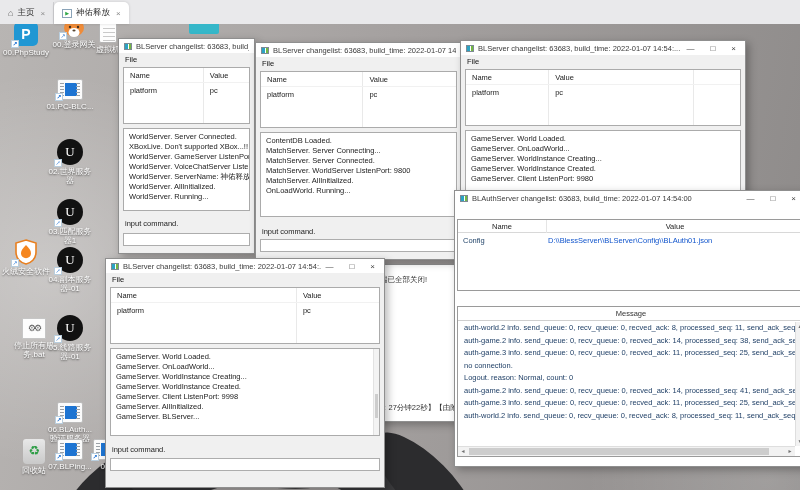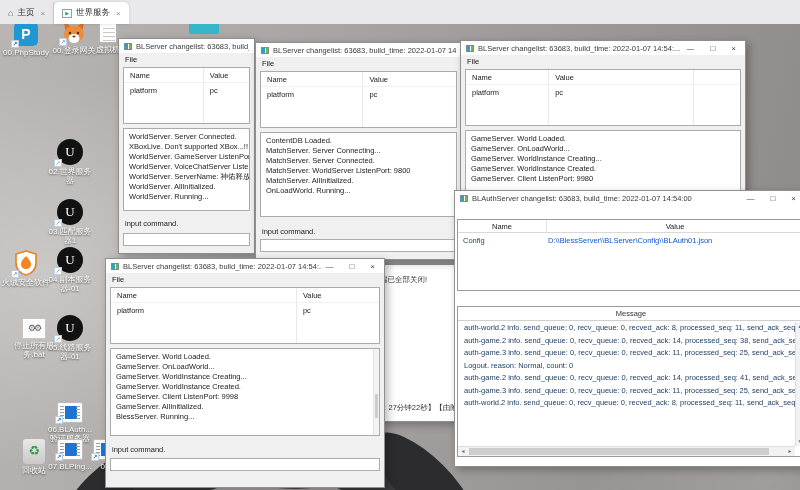--- a/index.html
+++ b/index.html
@@ -103,38 +103,38 @@
   <div class="tabbar">
     <div class="tab inactive">
       <span class="homeico">⌂</span>
       <span>主页</span>
       <span class="tclose">×</span>
     </div>
     <div class="tab active">
       <span class="tabico">
           <i>▶</i>
         </span>
-      <span>世界服务</span>
+      <span>神佑释放</span>
       <span class="tclose">×</span>
     </div>
   </div>
 
   <svg id="bloom" width="400" height="98" viewBox="0 0 400 98">
     <ellipse cx="55" cy="88" rx="70" ry="26" fill="#2c2c2e" transform="rotate(-35 55 88)"></ellipse>
     <ellipse cx="130" cy="72" rx="74" ry="28" fill="#353537" transform="rotate(-15 130 72)"></ellipse>
     <ellipse cx="210" cy="66" rx="80" ry="30" fill="#232325" transform="rotate(5 210 66)"></ellipse>
     <ellipse cx="290" cy="76" rx="74" ry="28" fill="#3a3a3c" transform="rotate(25 290 76)"></ellipse>
     <ellipse cx="355" cy="92" rx="68" ry="26" fill="#2c2c2e" transform="rotate(45 355 92)"></ellipse>
   </svg>
 
   <div class="dicon" style="left:0;top:22px;width:52px">
     <div class="glyph g-php">P<i class="badge">↗</i></div>
     <div class="dlabel">00.PhpStudy</div>
   </div>
-  <div class="dicon" style="left:46px;top:21px;width:56px">
+  <div class="dicon" style="left:46px;top:15px;width:56px">
     <div class="glyph" style="width:24px;height:23px">
       <svg width="24" height="23" viewBox="0 0 24 23">
         <polygon points="2,1 10,6 4,13" fill="#d96f26"></polygon>
           <polygon points="22,1 14,6 20,13" fill="#d96f26"></polygon>
         <ellipse cx="12" cy="13" rx="10" ry="8.5" fill="#ef8c3a"></ellipse>
         <ellipse cx="12" cy="17.5" rx="5.5" ry="4.5" fill="#fff"></ellipse>
         <circle cx="8" cy="12" r="1.2" fill="#42301f"></circle>
           <circle cx="16" cy="12" r="1.2" fill="#42301f"></circle>
         <ellipse cx="12" cy="15.5" rx="1.6" ry="1.1" fill="#5a4630"></ellipse>
       </svg>
@@ -142,31 +142,38 @@
     </div>
     <div class="dlabel">00.登录网关</div>
   </div>
   <div class="dicon" style="left:86px;top:20px;width:44px">
     <div class="glyph g-doc"></div>
     <div class="dlabel">虚拟机</div>
   </div>
   <div class="dicon" style="left:178px;top:21px;width:52px">
     <div class="glyph g-teal"></div>
   </div>
+  <div class="dicon" style="left:42px;top:79px;width:56px">
+    <div class="glyph g-app">
+        <i></i>
+        <b class="badge">↗</b>
+      </div>
+    <div class="dlabel">01.PC-BLC...</div>
+  </div>
   <div class="dicon" style="left:42px;top:139px;width:56px">
     <div class="glyph g-ue">U<i class="badge">↗</i></div>
     <div class="dlabel">02.世界服务
 器</div>
   </div>
   <div class="dicon" style="left:42px;top:199px;width:56px">
     <div class="glyph g-ue">U<i class="badge">↗</i></div>
     <div class="dlabel">03.匹配服务
 器1</div>
   </div>
-  <div class="dicon" style="left:0;top:250px;width:52px">
+  <div class="dicon" style="left:0;top:239px;width:52px">
     <div class="glyph" style="width:24px;height:26px">
       <svg width="24" height="26" viewBox="0 0 24 26">
         <path d="M12 1 L22 4 V13 C22 20 17 24 12 25 C7 24 2 20 2 13 V4 Z" fill="#fff" stroke="#e87f1f" stroke-width="1.6"></path>
         <path d="M12 6 C15.5 9.5 17 11.5 17 14.2 A5 5 0 0 1 7 14.2 C7 11.5 8.5 9.5 12 6 Z" fill="#f5861f"></path>
       </svg>
       <i class="badge">↗</i>
     </div>
     <div class="dlabel">火绒安全软件</div>
   </div>
   <div class="dicon" style="left:42px;top:247px;width:56px">
@@ -341,20 +348,21 @@
         <span class="an">Config</span>
         <span class="av">D:\\BlessServer\\BLServer\Config\\BLAuth01.json</span>
       </div>
     </div>
     <div class="msgpanel">
       <div class="msghead">Message</div>
       <div class="msglist">
           <div class="msgline">auth-world.2 info. send_queue: 0, recv_queue: 0, recved_ack: 8, processed_seq: 11, send_ack_seq:</div>
           <div class="msgline">auth-game.2 info. send_queue: 0, recv_queue: 0, recved_ack: 14, processed_seq: 38, send_ack_seq</div>
           <div class="msgline">auth-game.3 info. send_queue: 0, recv_queue: 0, recved_ack: 11, processed_seq: 25, send_ack_seq</div>
+          <div class="msgline">no connection.</div>
           <div class="msgline">Logout. reason: Normal, count: 0</div>
           <div class="msgline">auth-game.2 info. send_queue: 0, recv_queue: 0, recved_ack: 14, processed_seq: 41, send_ack_seq</div>
           <div class="msgline">auth-game.3 info. send_queue: 0, recv_queue: 0, recved_ack: 11, processed_seq: 25, send_ack_seq</div>
           <div class="msgline">auth-world.2 info. send_queue: 0, recv_queue: 0, recved_ack: 8, processed_seq: 11, send_ack_seq:</div>
         </div>
       <div class="vscroll">
         <span class="arr u">▲</span>
         <span class="arr d">▼</span>
       </div>
       <div class="hscroll">
@@ -390,21 +398,21 @@
         </div>
     </div>
     <div class="logbox">
       <div>
           <div class="logline">GameServer. World Loaded.</div>
           <div class="logline">GameServer. OnLoadWorld...</div>
           <div class="logline">GameServer. WorldInstance Creating...</div>
           <div class="logline">GameServer. WorldInstance Created.</div>
           <div class="logline">GameServer. Client ListenPort: 9998</div>
           <div class="logline">GameServer. AllInitialized.</div>
-          <div class="logline">BlessServer. Running...</div>
+          <div class="logline">GameServer. BLServer...</div>
         </div>
       <div class="vsb">
           <div class="thumb"></div>
         </div>
     </div>
     <div class="cmdlabel">input command.</div>
     <input class="cmdinput" style="">
   </div>
 
 </div>

